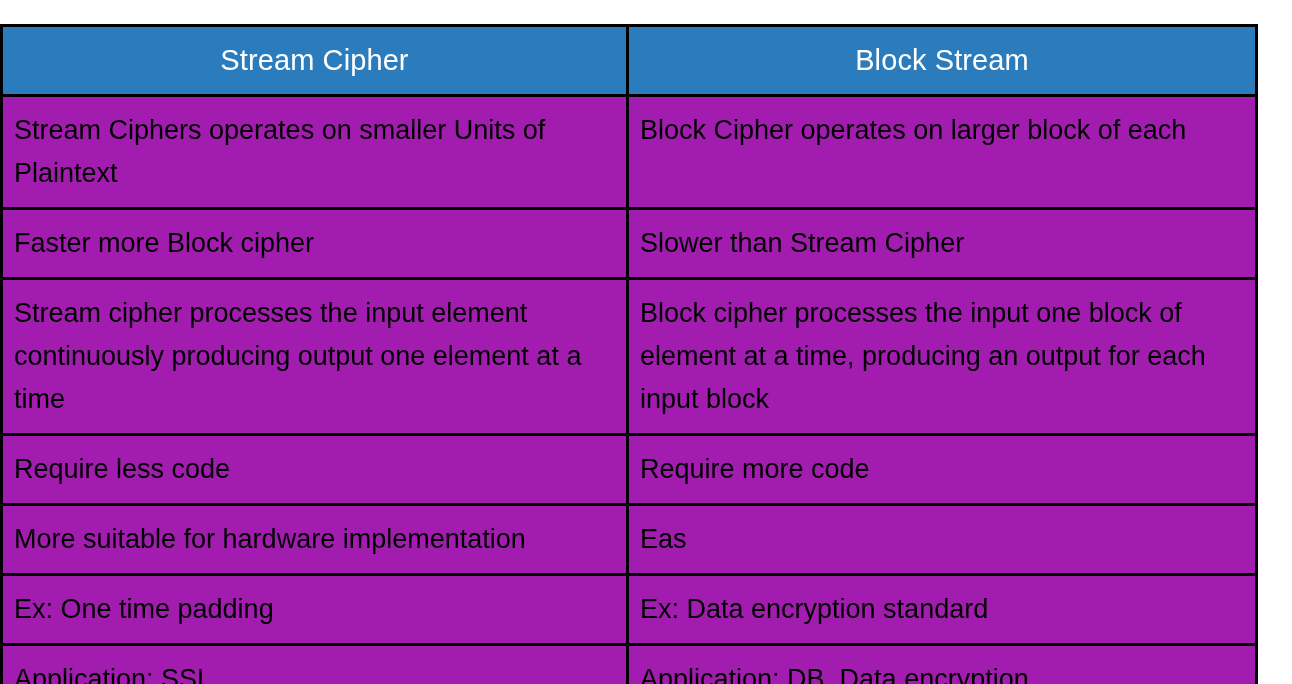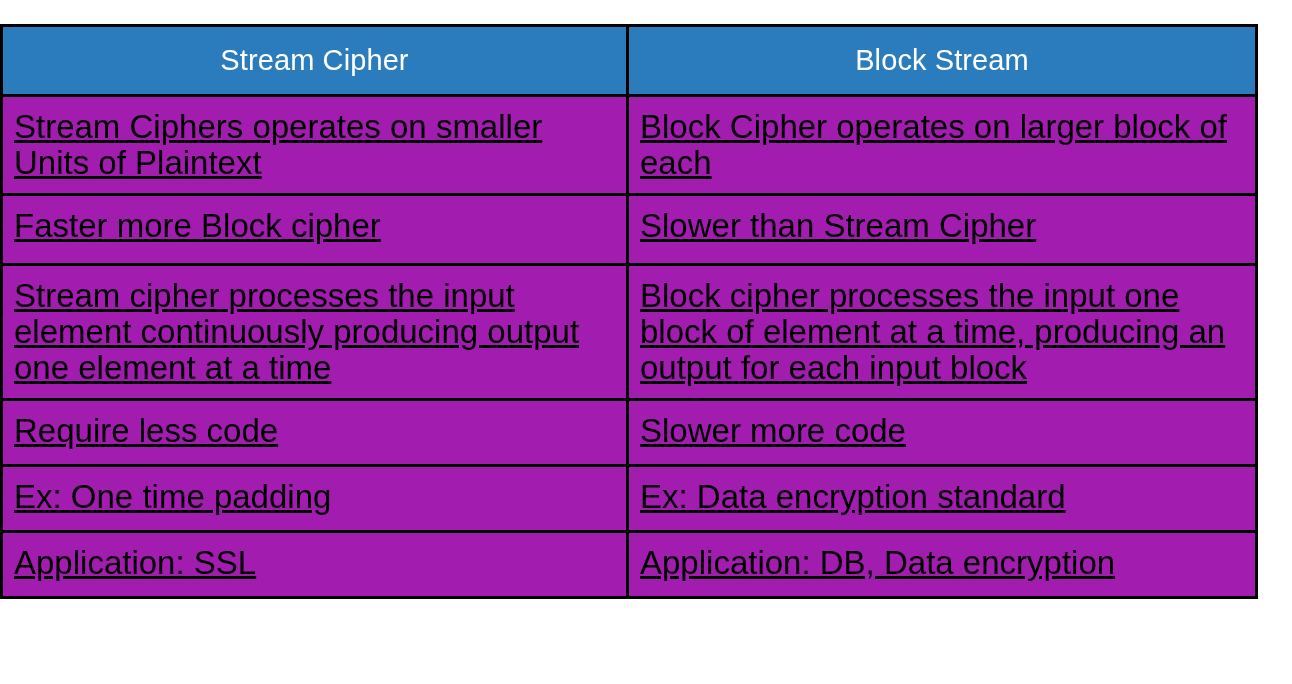--- a/index.html
+++ b/index.html
@@ -52,26 +52,25 @@
     font-size: 29px;
     line-height: 34px;
     height: 70px;
     padding: 16px 10px 16px 10px;
     letter-spacing: 0.1px;
   }
 
   
   .comparison-table tbody td {
     color: #000000;
-    font-size: 33px;
-    line-height: 36px;
+    font-size: 27px;
+    line-height: 43px;
     font-weight: normal;
     text-align: left;
     padding: 12px 14px 12px 11px;
-    text-decoration: underline;
   }
 
   .cell-text {
     display: block;
     white-space: pre-line;
   }
 
   
   tr[data-row="0"] td { height: 96px; }
   tr[data-row="1"] td { height: 70px; }
@@ -130,24 +129,32 @@
         <td>
           <span class="cell-text">Block cipher processes the input one block of element at a time, producing an output for each input block</span>
         </td>
       </tr>
 
       <tr data-row="3">
         <td>
           <span class="cell-text">Require less code</span>
         </td>
         <td>
-          <span class="cell-text">Slower more code</span>
+          <span class="cell-text">Require more code</span>
         </td>
       </tr>
 
+      <tr data-row="4">
+        <td>
+          <span class="cell-text">More suitable for hardware implementation</span>
+        </td>
+        <td>
+          <span class="cell-text">Eas</span>
+        </td>
+      </tr>
 
       <tr data-row="5">
         <td>
           <span class="cell-text">Ex: One time padding</span>
         </td>
         <td>
           <span class="cell-text">Ex: Data encryption standard</span>
         </td>
       </tr>
 

